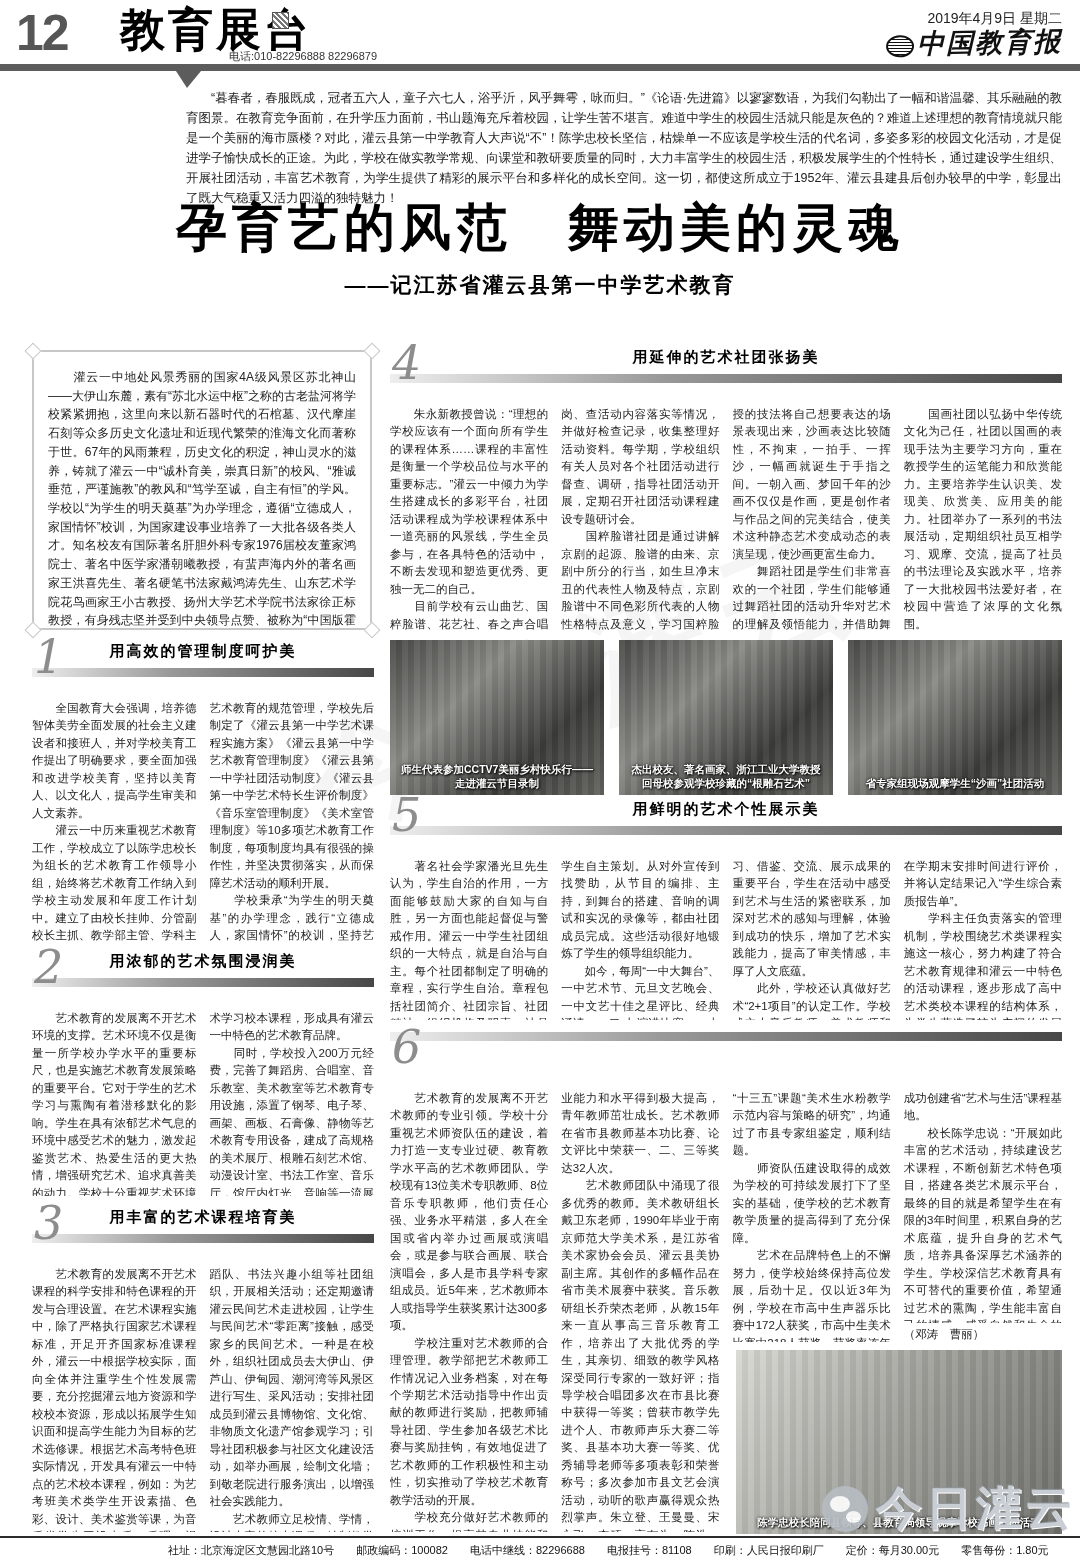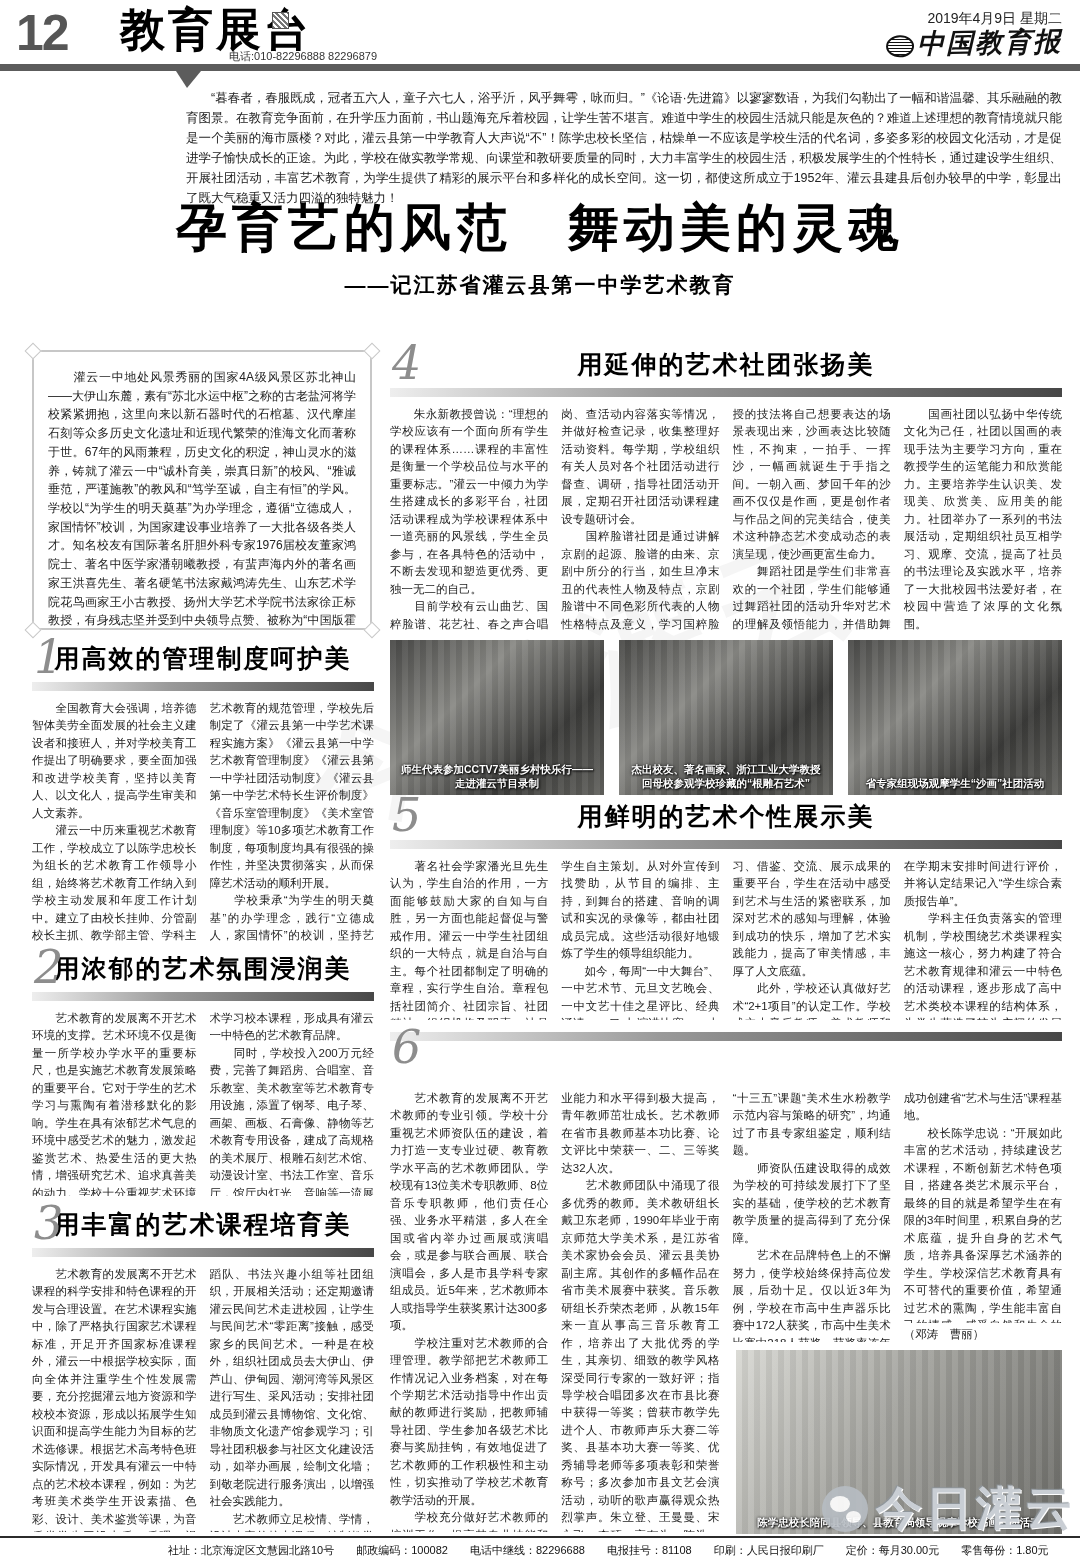--- a/index.html
+++ b/index.html
@@ -29,21 +29,21 @@
   .subhead{left:90px;top:271px;width:900px;text-align:center;font-size:21px;font-weight:800;
     color:#000;letter-spacing:2px;}
   
   .pbox{left:32px;top:350px;width:340px;height:280px;border:2px solid #c7c7c7;padding:16px 14px;
     box-sizing:border-box;font-size:12px;line-height:1.56;text-align:justify;white-space:pre-line;
     overflow:hidden;color:#222;}
   .corner{width:10px;height:10px;border:1.5px solid #c7c7c7;background:#fff;transform:rotate(45deg);}
   
   .sec-head .num{position:absolute;left:2px;top:-12px;font-family:"DejaVu Serif","Liberation Serif",serif;
     font-style:italic;font-weight:300;font-size:46px;color:#8d8d8d;}
-  .sec-head .ttl{display:block;text-align:center;font-size:25px;font-weight:800;letter-spacing:2px;
+  .sec-head .ttl{display:block;text-align:center;font-size:15px;font-weight:800;letter-spacing:2px;
     color:#000;padding-bottom:7px;}
   .sec-head .bar{height:9px;background:linear-gradient(to right,#eeeeee,#9a9a9a 40%,#474747);}
   .w-left{width:342px;} .w-right{width:672px;}
   
   .cols{display:flex;gap:13px;overflow:hidden;}
   .col{flex:1;overflow:hidden;font-size:11.5px;line-height:1.52;text-align:justify;
     white-space:pre-line;color:#222;}
   .colbox{display:flex;flex-direction:column;overflow:hidden;}
   .sig{text-align:left;font-size:11.5px;padding:4px 6px 0 0;color:#222;}
   

